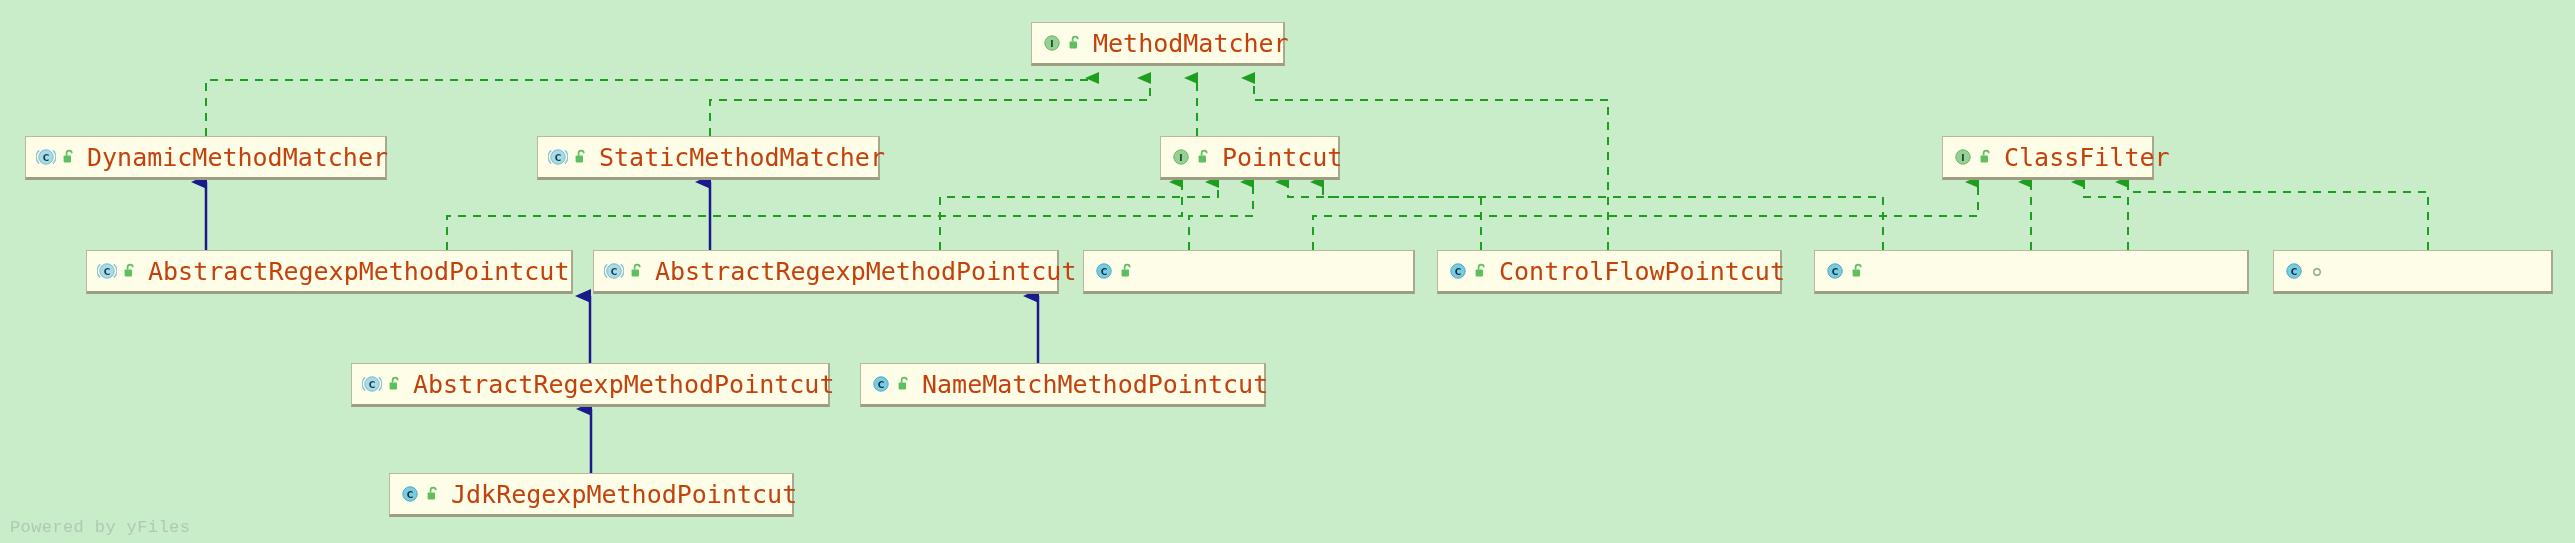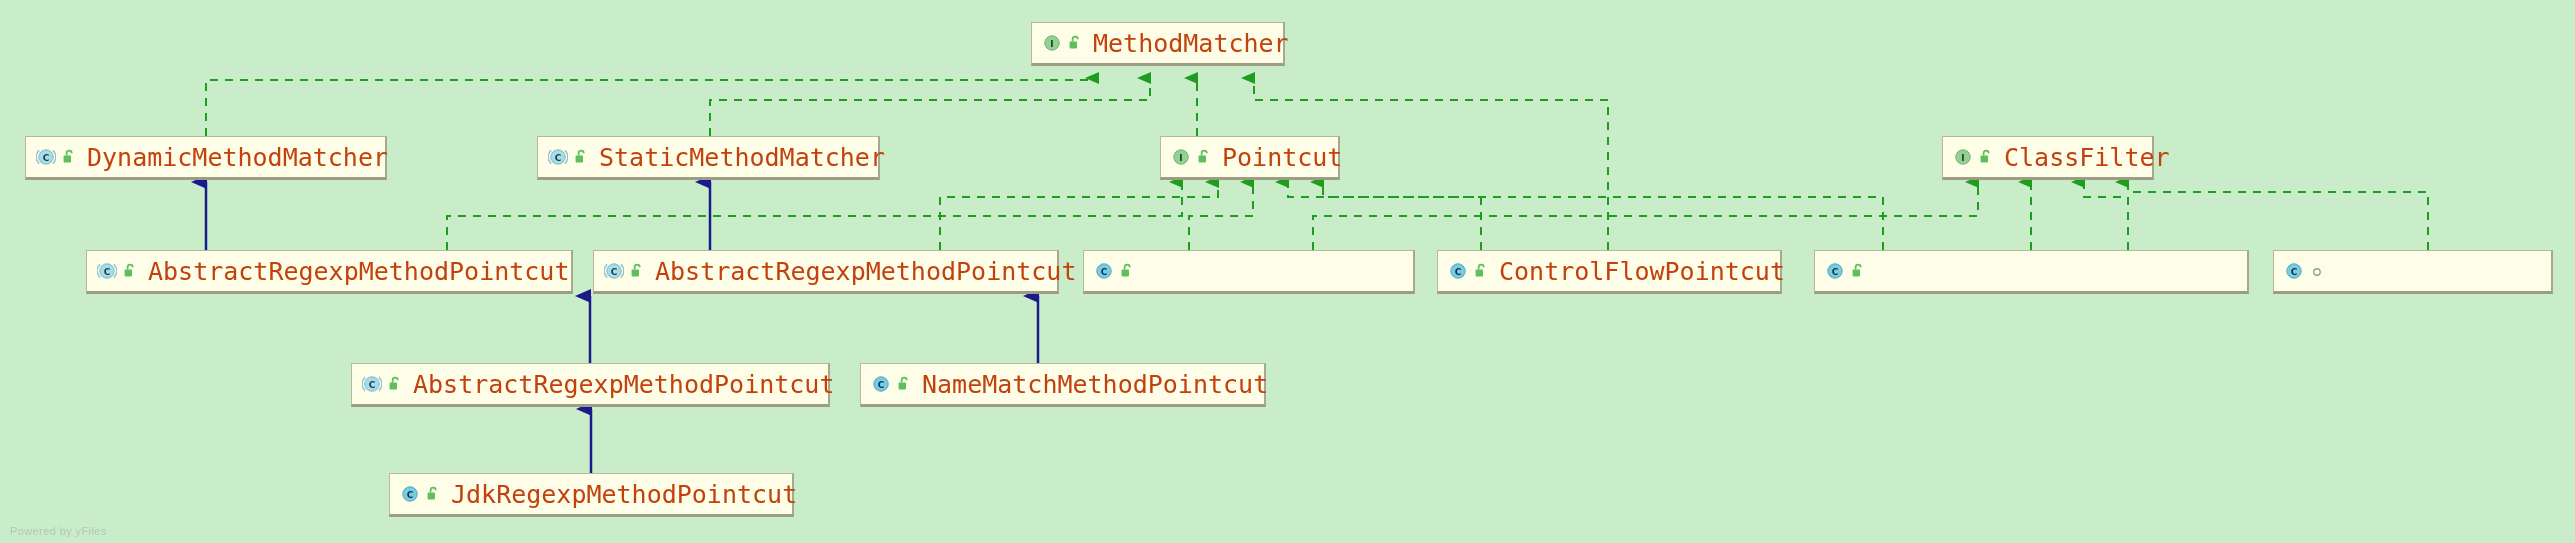--- a/index.html
+++ b/index.html
@@ -48,22 +48,22 @@
     font-size: 25px;
     line-height: 1;
     color: #c2410c;
     letter-spacing: 0px;
   }
   .icon-svg { display: block; }
   #watermark {
     position: absolute;
     left: 10px;
     bottom: 6px;
-    font-family: Liberation Sans, sans-serif;
-    font-size: 11px;
+    font-family: Liberation Mono, monospace;
+    font-size: 17px;
     color: #b2c8b2;
     letter-spacing: 0.4px;
   }
 </style>
 </head>
 <body>
 
 <div id="canvas">
 
   <svg id="edge-layer" viewBox="0 0 2575 543" xmlns="http://www.w3.org/2000/svg">

